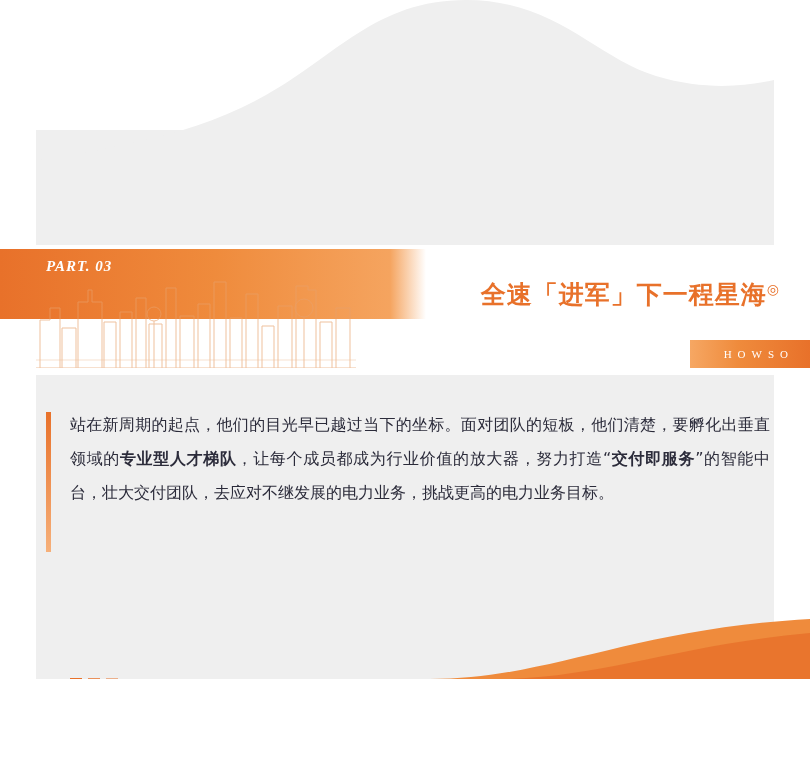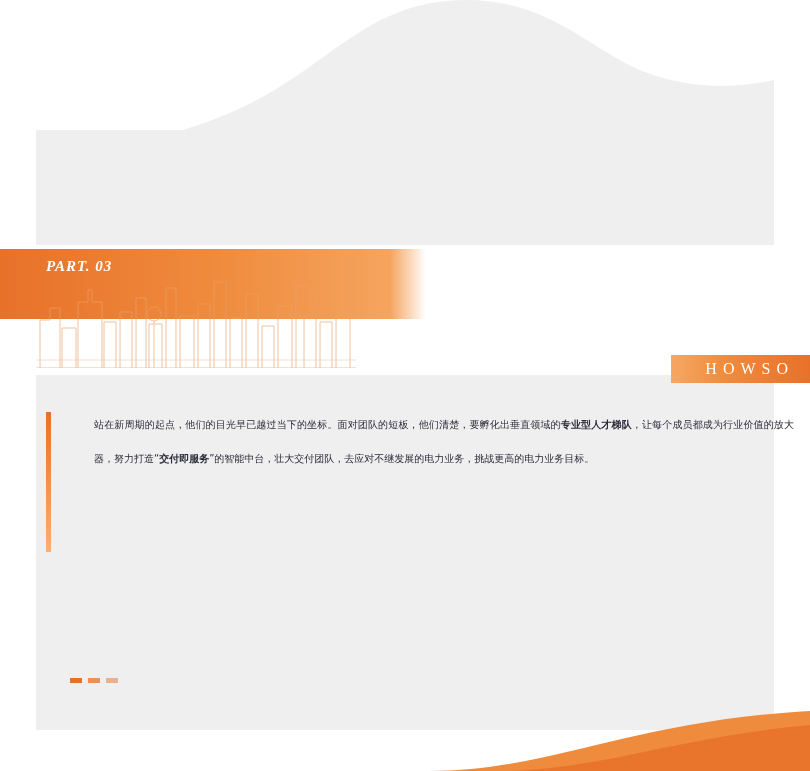--- a/index.html
+++ b/index.html
@@ -11,21 +11,21 @@
     width: 810px;
     height: 771px;
     font-family: "Liberation Sans", sans-serif;
     background: #ffffff;
     overflow: hidden;
   }
 
   .page {
     position: relative;
     width: 810px;
-    height: 771px;
+    height: 679px;
     background: #ffffff;
     overflow: hidden;
     padding-left: 44px;
   }
 
   
   .bg-grey-body {
     position: absolute;
     left: 36px;
     top: 130px;
@@ -100,26 +100,26 @@
   }
   .heading .ring {
     font-size: 14px;
     vertical-align: super;
   }
 
   
   .howso-tag {
     position: absolute;
     right: 0px;
-    top: 355px;
+    top: 340px;
     height: 28px;
     padding: 0 16px 0 34px;
     background: linear-gradient(90deg, #f6a763 0%, #ef8b3c 40%, #e8712a 100%);
     color: #ffffff;
-    font-size: 16px;
+    font-size: 11px;
     letter-spacing: 6px;
     line-height: 28px;
     font-family: "Liberation Serif", serif;
   }
 
   
   .accent-bar {
     position: absolute;
     left: 46px;
     top: 412px;
@@ -128,25 +128,24 @@
     background: linear-gradient(180deg, #e8712a 0%, #f6b07a 100%);
   }
 
   
   .body-text {
     position: absolute;
     left: 70px;
     top: 408px;
     width: 700px;
     color: #2b2b3a;
-    font-size: 10px;
+    font-size: 16px;
     line-height: 34px;
     text-align: justify;
     font-family: "DejaVu Sans", sans-serif;
-    margin-left: 24px;
   }
   .body-text p { margin: 0 0 18px 0; }
   .body-text b { font-weight: bold; }
 
   
   .dashes {
     position: absolute;
     left: 70px;
     top: 678px;
     display: flex;
@@ -209,20 +208,23 @@
       <path d="M300,100 L300,40 L314,40 L314,100"></path>
       <circle cx="118" cy="46" r="7"></circle>
       <path d="M118,53 L118,100"></path>
       <circle cx="268" cy="40" r="9"></circle>
       <path d="M268,49 L268,100"></path>
       <path d="M0,100 L320,100"></path>
       <path d="M0,92 L320,92" stroke-opacity="0.5"></path>
     </g>
   </svg>
 
+  <div class="heading">
+    <span>全速「进军」下一程星海</span><span class="ring">◎</span>
+  </div>
 
   <div class="howso-tag">HOWSO</div>
 
   <div class="accent-bar"></div>
 
   <div class="body-text">
     <p id="para-1"><span>站在新周期的起点，他们的目光早已越过当下的坐标。面对团队的短板，他们清楚，要孵化出垂直领域的</span><b>专业型人才梯队</b><span>，让每个成员都成为行业价值的放大器，努力打造“</span><b>交付即服务</b><span>”的智能中台，壮大交付团队，去应对不继发展的电力业务，挑战更高的电力业务目标。</span></p>
   </div>
 
   <div class="dashes">

